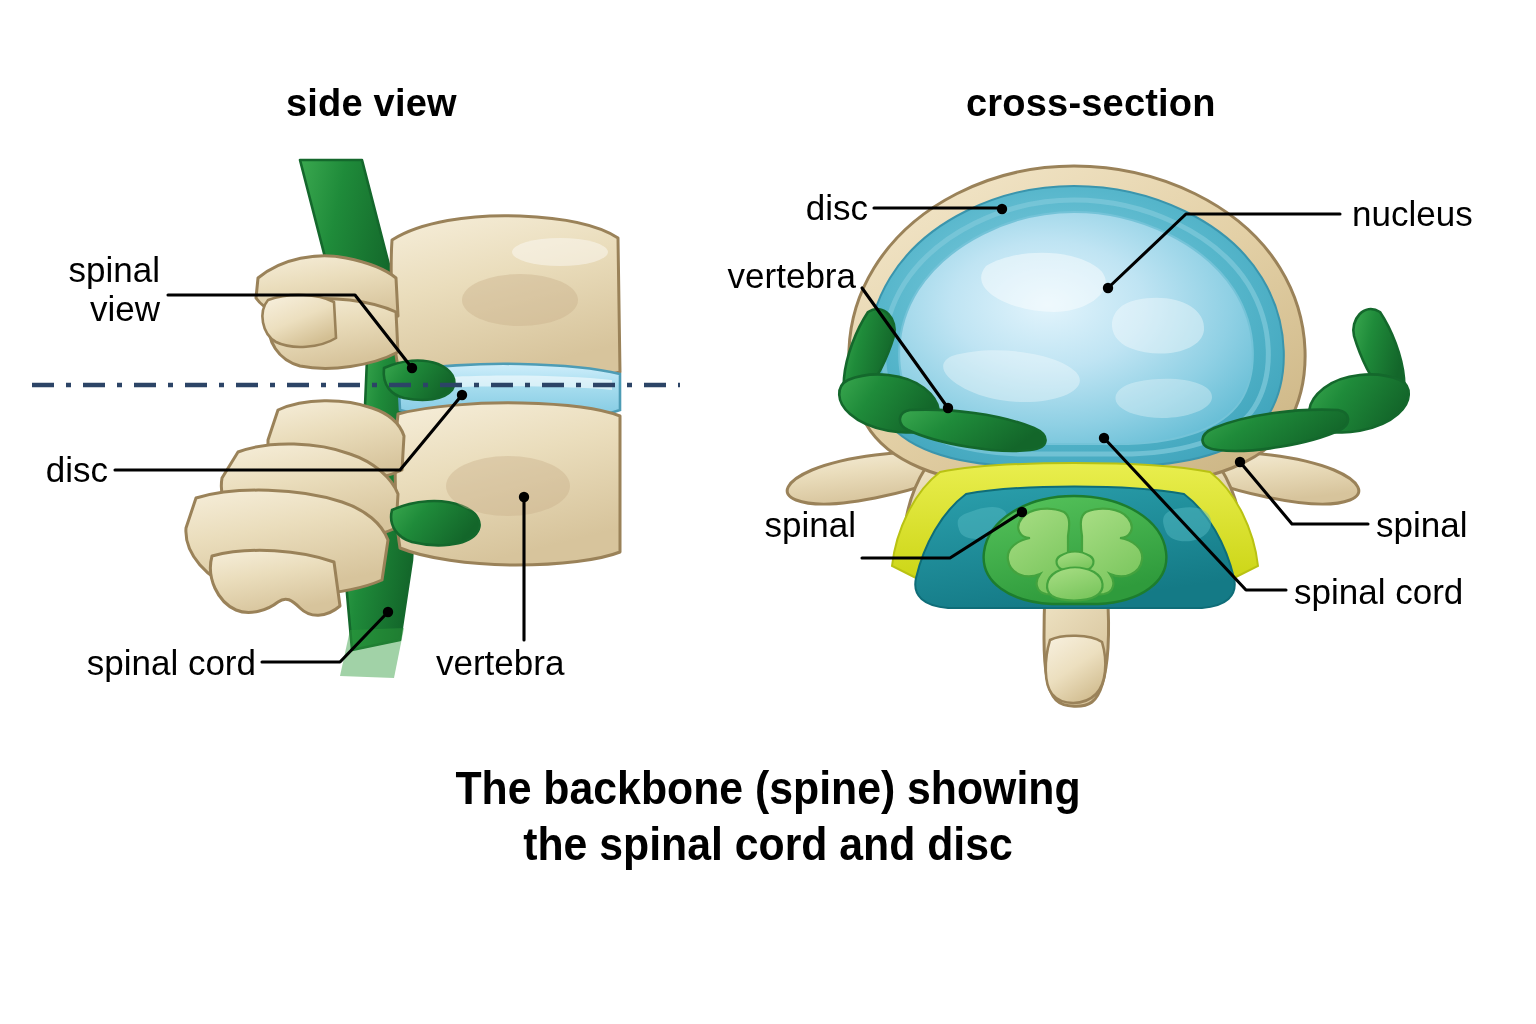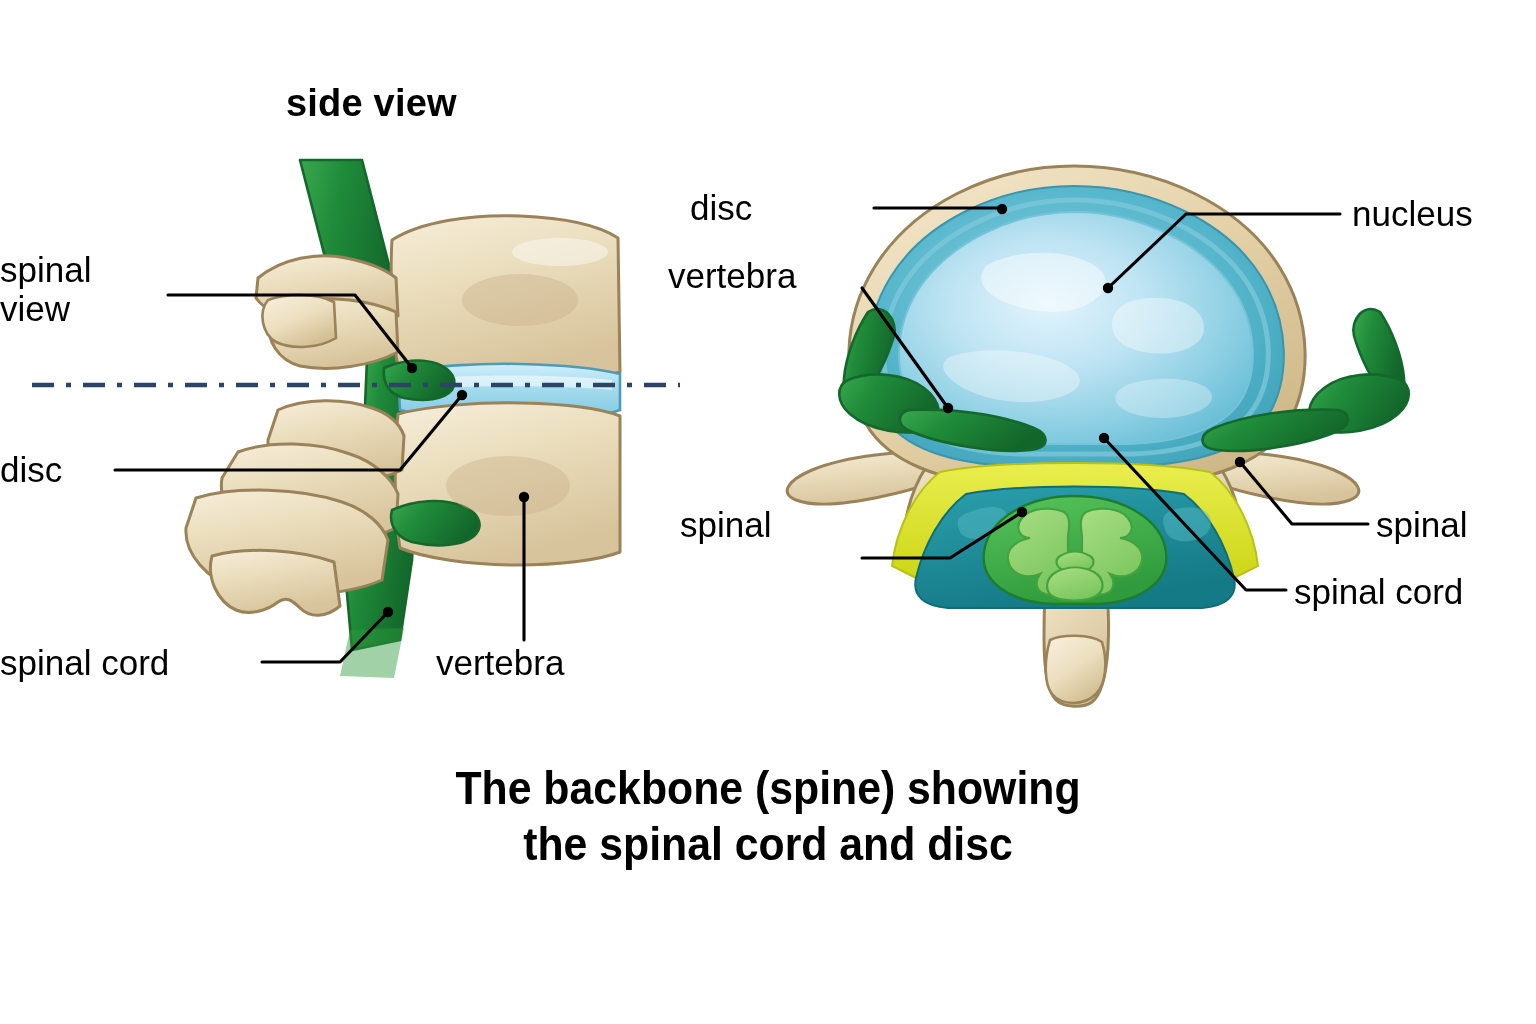--- a/index.html
+++ b/index.html
@@ -7,21 +7,21 @@
   body{width:1536px;height:1024px;overflow:hidden;
        font-family:"Liberation Sans","DejaVu Sans",sans-serif;color:#000;}
   #stage{position:relative;width:1536px;height:832px;background:#fff;}
 
   .panel-title{position:absolute;font-weight:bold;font-size:38px;letter-spacing:.2px;
                white-space:nowrap;color:#000;}
   #title-side{left:286px;top:82px;}
   #title-cross{left:966px;top:82px;}
 
   .lbl{position:absolute;font-size:35px;line-height:1.12;white-space:nowrap;color:#000;}
-  .lbl.r{}
+  .lbl.r{text-align:right;}
   .lbl.c2{line-height:1.14;}
 
   #caption{position:absolute;left:0;top:760px;width:1536px;text-align:center;
            font-weight:bold;font-size:46px;line-height:1.22;color:#000;
            transform:scaleX(.93);transform-origin:50% 0;}
 
   svg.art{position:absolute;left:0;top:0;width:1536px;height:1024px;overflow:visible;}
   .lead{fill:none;stroke:#000;stroke-width:3.1;stroke-linecap:round;stroke-linejoin:round;}
   .leaddot{fill:#000;}
   .cutline{fill:none;stroke:#2c4466;stroke-width:4.6;
@@ -392,20 +392,21 @@
 
       <path class="lead" d="M1368,524 L1292,524 L1240,462"></path>
       <circle class="leaddot" cx="1240" cy="462" r="5.2"></circle>
 
       <path class="lead" d="M1286,590 L1246,590 L1104,438"></path>
       <circle class="leaddot" cx="1104" cy="438" r="5.2"></circle>
     </g>
   </svg>
 
   <div class="panel-title" id="title-side">side view</div>
+  <div class="panel-title" id="title-cross">cross-section</div>
 
   <div class="lbl r" style="left:0;top:250px;width:160px;">
     <div>spinal</div>
     <div>view</div>
   </div>
   <div class="lbl r" style="left:0;top:450px;width:108px;">disc</div>
   <div class="lbl r" style="left:0;top:643px;width:256px;">spinal cord</div>
   <div class="lbl" style="left:436px;top:643px;">vertebra</div>
 
   <div class="lbl r" style="left:690px;top:188px;width:178px;">disc</div>

